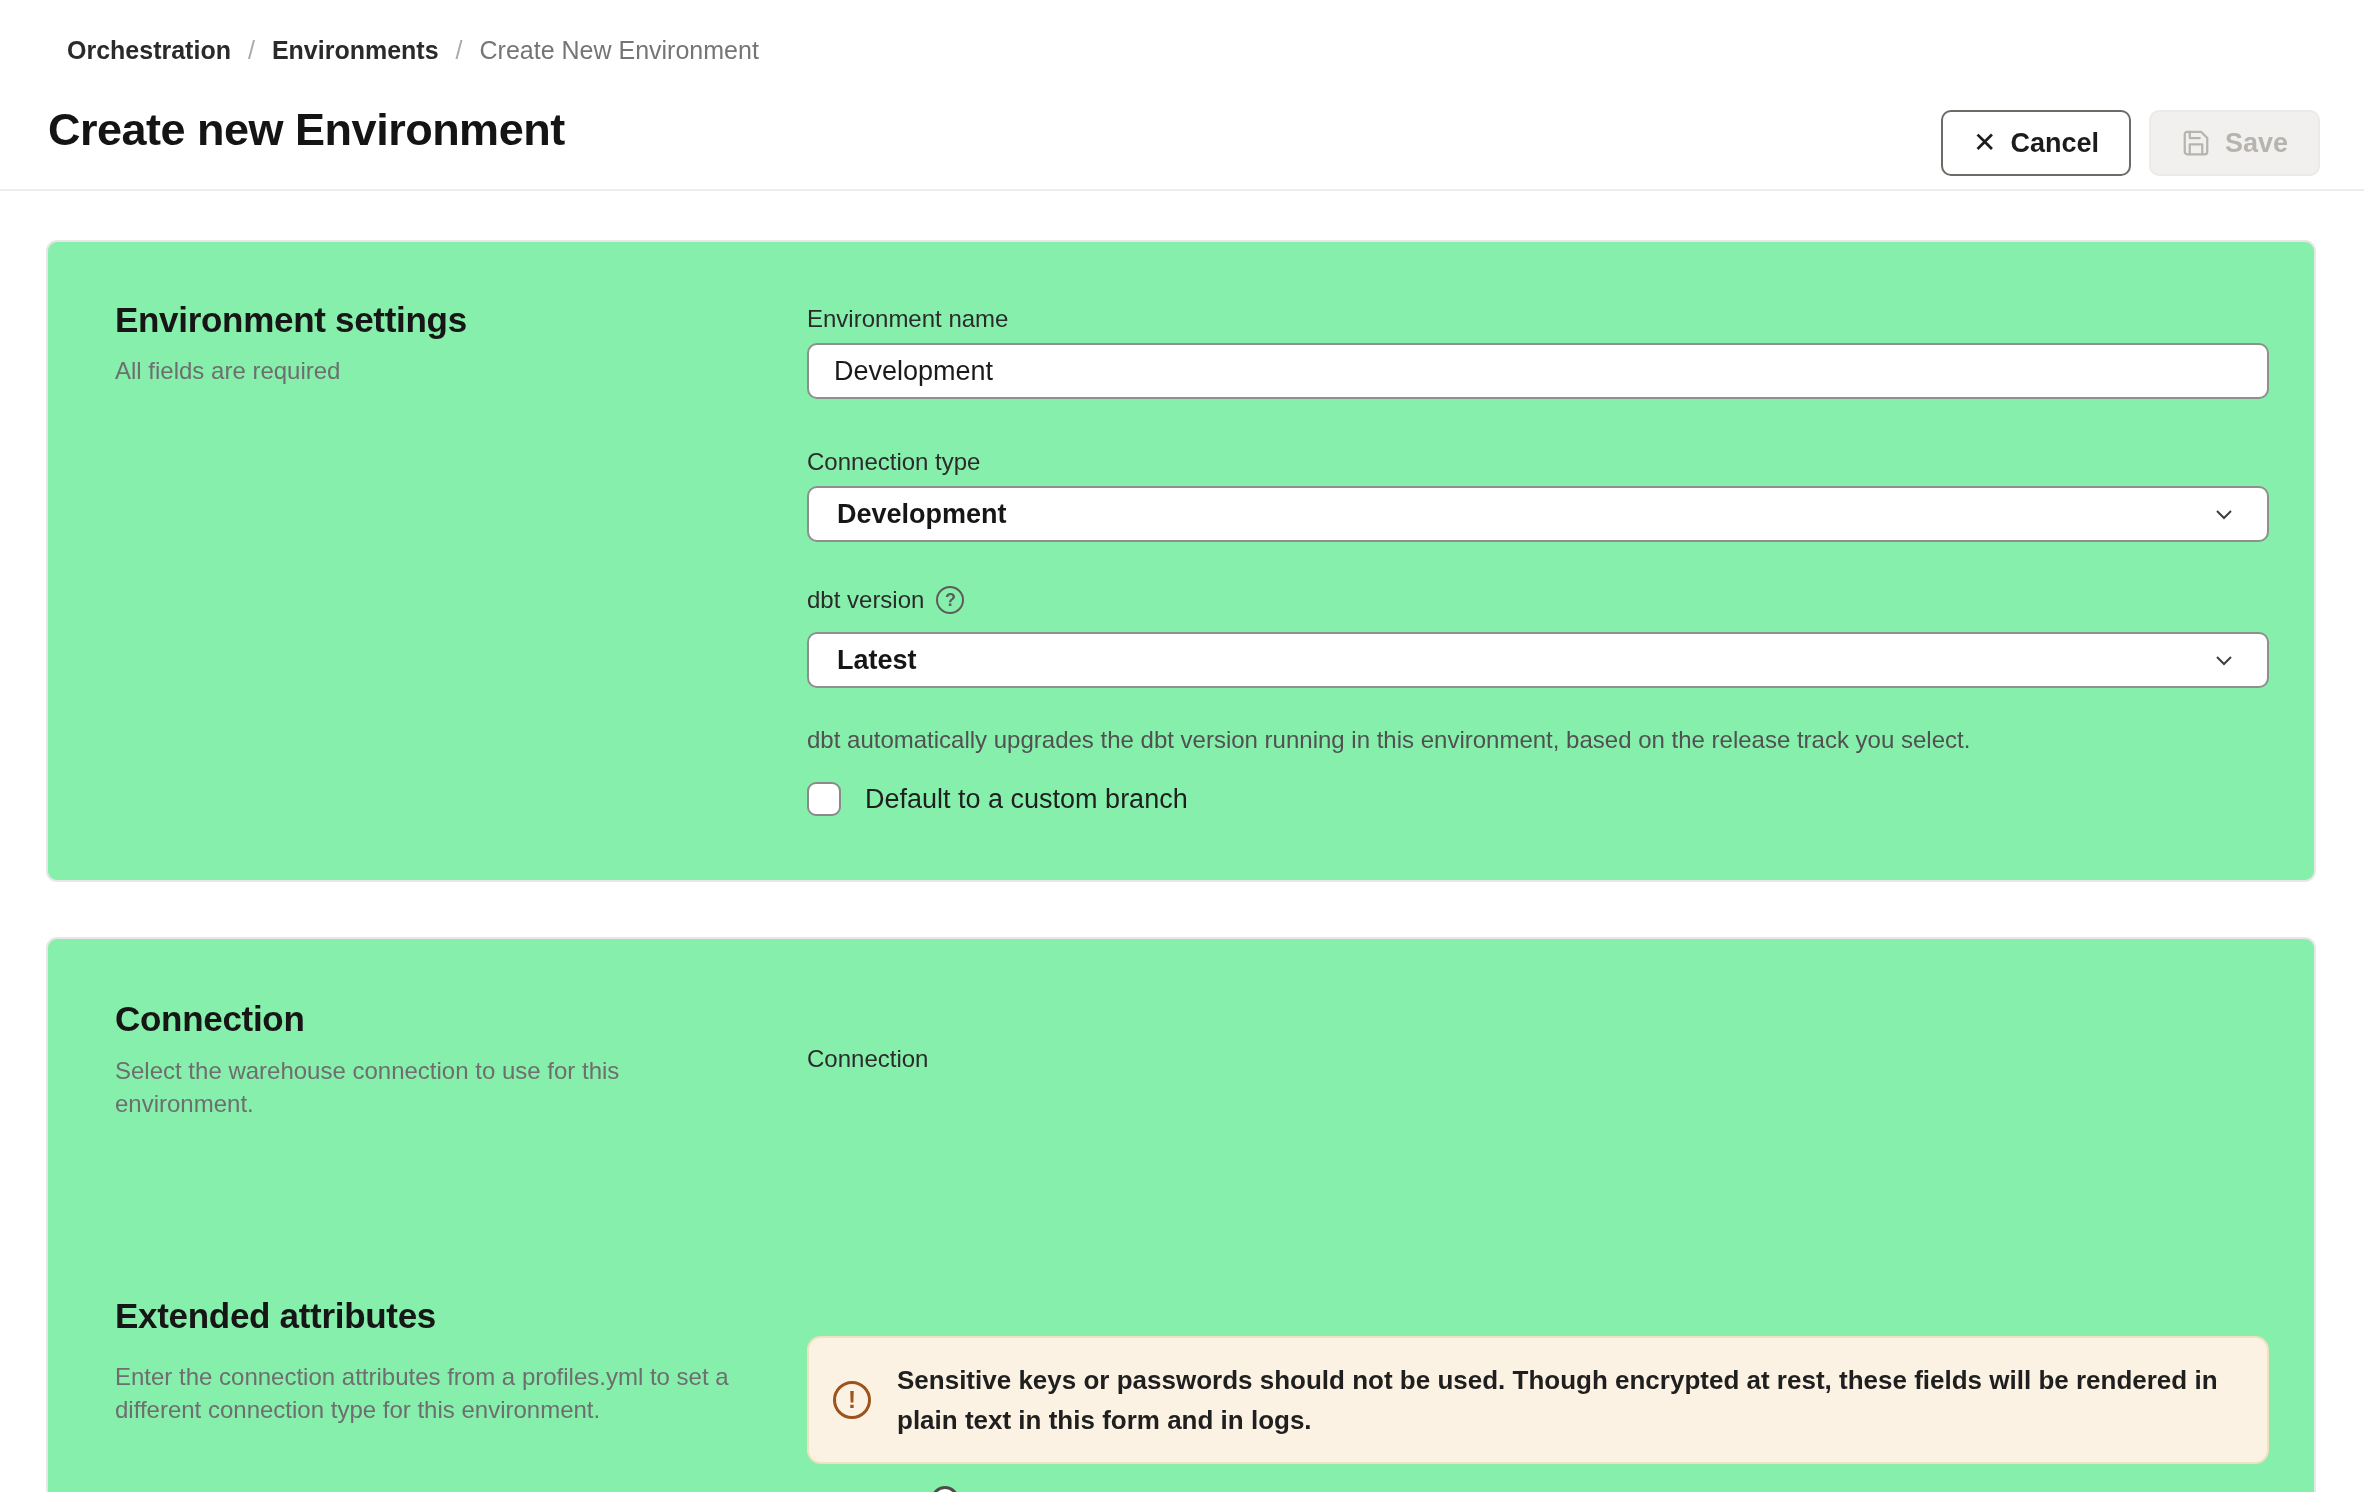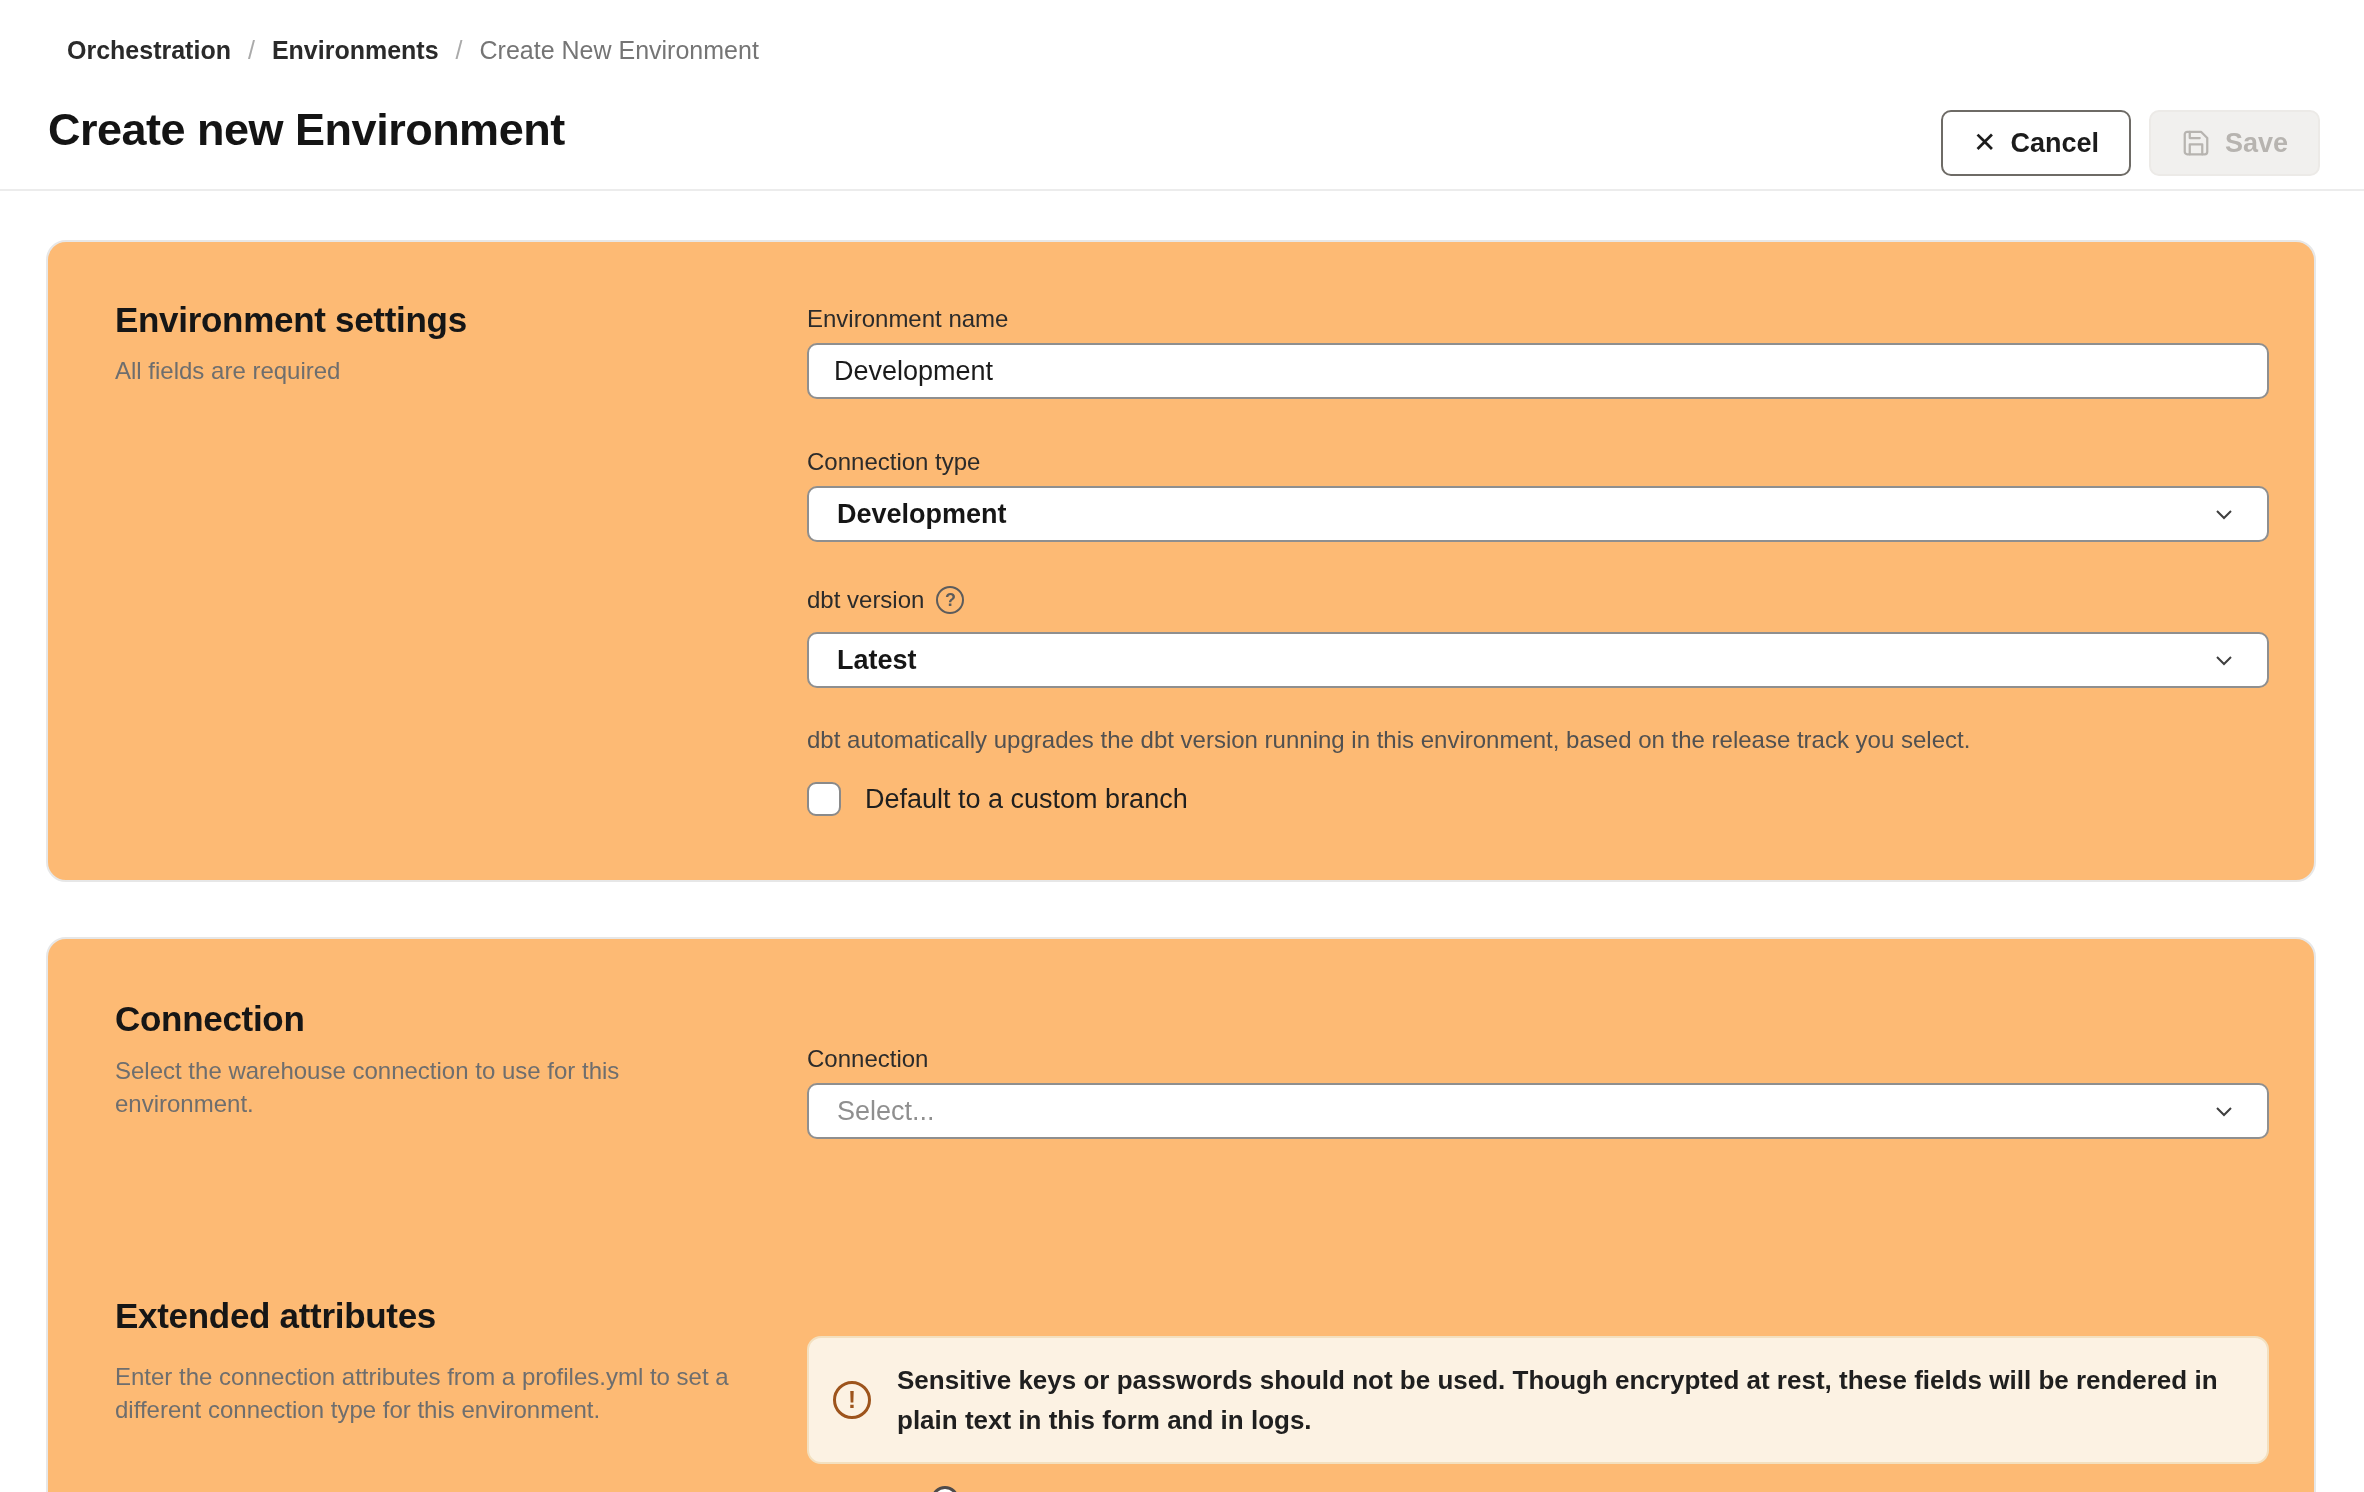--- a/index.html
+++ b/index.html
@@ -47,21 +47,21 @@
   .icon-x { font-size:28px; font-weight:400; line-height:1; color:#1c1c1c; }
 
   .header-divider {
     position:absolute; left:0; top:189px; width:2364px; height:2px;
     background:#ececec;
   }
 
   
   .card {
     position:absolute; left:46px; width:2270px;
-    background:#fdba74; border:2px solid #e7e7e7; border-radius:20px;
+    background:#86efac; border:2px solid #e7e7e7; border-radius:11px;
   }
   #card-env   { top:240px;  height:642px; }
   #card-conn  { top:937px;  height:720px; }
 
   .section-title {
     position:absolute; left:67px;
     font-size:35px; font-weight:700; color:#161616;
     letter-spacing:-0.3px;
   }
   .section-sub {
@@ -194,26 +194,20 @@
     <span class="checkbox-box"></span>
     <span class="checkbox-label">Default to a custom branch</span>
   </div>
 </section>
 
 <section class="card" id="card-conn">
   <h2 class="section-title" style="top:60px;">Connection</h2>
   <p class="section-sub" style="top:115px; width:560px;">Select the warehouse connection to use for this environment.</p>
 
   <label class="field-label" style="top:106px;">Connection</label>
-  <div class="select-box" style="top:144px;">
-    <span class="select-placeholder">Select...</span>
-    <svg class="chevron" viewBox="0 0 30 30" fill="none" stroke="#3f3f3f" stroke-width="2">
-      <polyline points="8,12 15,19 22,12"></polyline>
-    </svg>
-  </div>
 
   <h2 class="section-title" style="top:357px;">Extended attributes</h2>
   <p class="section-sub" style="top:421px; width:620px;">Enter the connection attributes from a profiles.yml to set a different connection type for this environment.</p>
 
   <div class="warning-banner">
     <span class="warning-icon">!</span>
     <span class="warning-text">Sensitive keys or passwords should not be used. Though encrypted at rest, these fields will be rendered in plain text in this form and in logs.</span>
   </div>
 </section>
 

